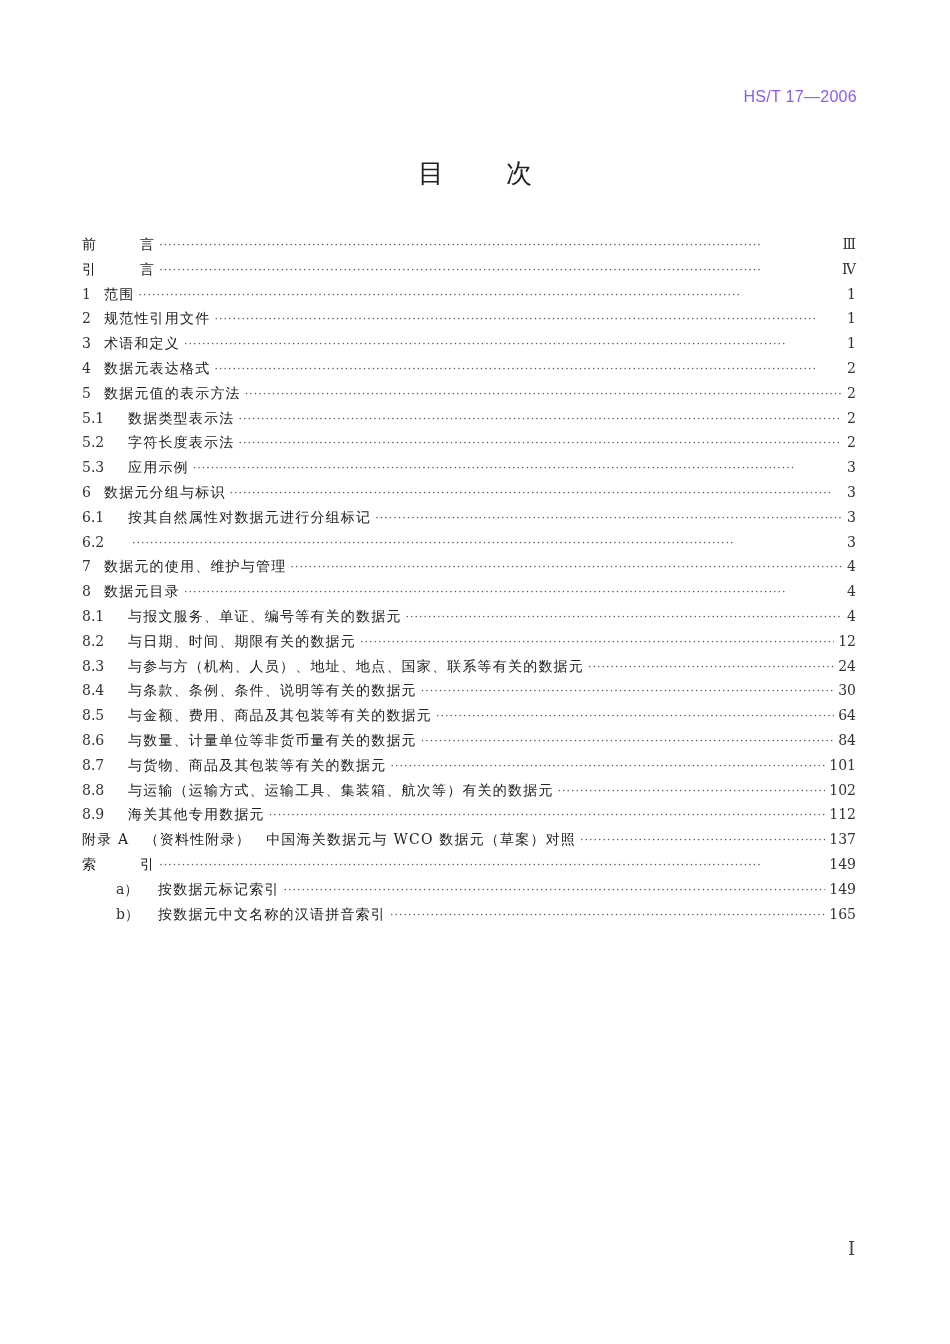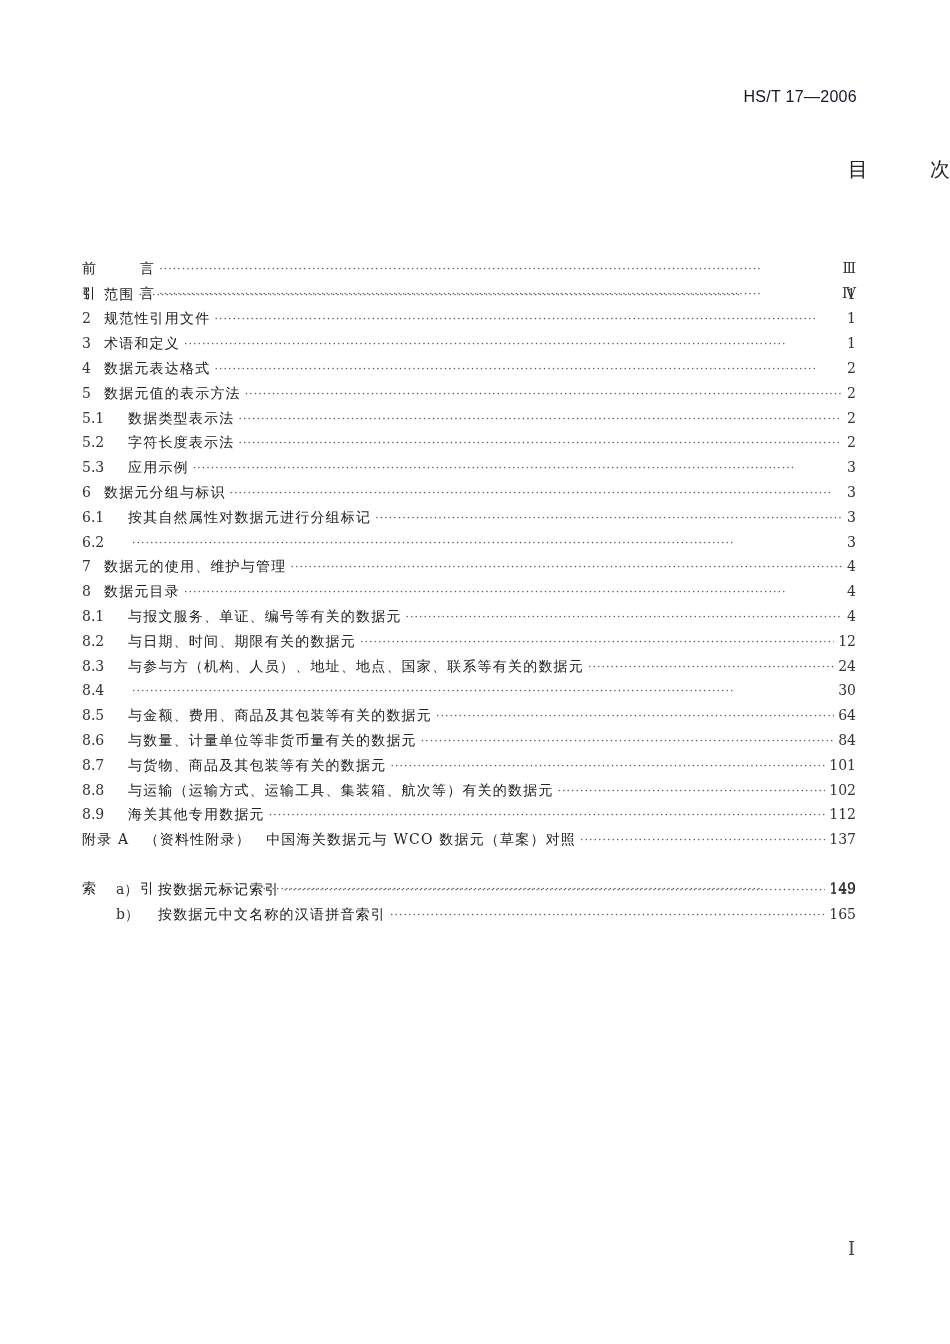--- a/index.html
+++ b/index.html
@@ -1,36 +1,36 @@
 <!DOCTYPE html>
 <html><head>
 <meta charset="utf-8">
 <style>
   html, body { margin: 0; padding: 0; background: #ffffff; }
   body { width: 950px; height: 1344px; position: relative; overflow: hidden;
          font-family: "DejaVu Serif", "Liberation Serif", serif; color: #222; }
   .std-code { position: absolute; top: 88px; right: 93px; font-family: "Liberation Sans", "DejaVu Sans", sans-serif;
-              font-size: 16px; color: #0f172a; letter-spacing: 0.3px; }
-  .title { position: absolute; top: 156px; left: 0; width: 950px; text-align: right;
-           font-family: "DejaVu Sans", sans-serif; font-size: 20px; color: #222; }
+              font-size: 16px; color: #8b5cf6; letter-spacing: 0.3px; }
+  .title { position: absolute; top: 156px; left: 0; width: 950px; text-align: center;
+           font-family: "DejaVu Sans", sans-serif; font-size: 26px; color: #222; }
   .title span { display: inline-block; }
   .title .gap { width: 62px; }
   .toc { position: absolute; top: 232px; left: 82px; width: 774px; }
   .row { display: flex; align-items: baseline; height: 24.8px; font-size: 14px; line-height: 24.8px; }
   .row .num { flex: 0 0 auto; color: #333; }
   .row .lbl { flex: 0 0 auto; white-space: nowrap; letter-spacing: 1.2px; }
   .row .dots { flex: 1 1 auto; overflow: hidden; white-space: nowrap; color: #555; letter-spacing: 1px;
                font-size: 11px; margin: 0 4px; }
   .row .dots::before { content: "······································································································································"; }
   .row .page { flex: 0 0 auto; text-align: right; min-width: 10px; color: #333; font-size: 14px; }
   .n1 { width: 22px; }
   .n2 { width: 46px; }
   .ind { padding-left: 34px; }
   .ind .num { width: 42px; }
-  .spread { letter-spacing: 0; margin-top: 24px; }
+  .spread { letter-spacing: 0; }
   .spread .a { display: inline-block; width: 58px; }
   .footer { position: absolute; top: 1238px; right: 95px; font-size: 18px; color: #444; }
 </style>
 </head>
 <body>
 
 <div class="std-code">HS/T 17—2006</div>
 
 <div class="title">
   <span>目</span><span class="gap"></span><span>次</span>
@@ -137,20 +137,21 @@
       <span class="page">12</span>
     </div>
     <div class="row">
       <span class="num n2">8.3</span>
       <span class="lbl">与参与方（机构、人员）、地址、地点、国家、联系等有关的数据元</span>
       <span class="dots"></span>
       <span class="page">24</span>
     </div>
     <div class="row">
       <span class="num n2">8.4</span>
+      <span class="lbl">与条款、条例、条件、说明等有关的数据元</span>
       <span class="dots"></span>
       <span class="page">30</span>
     </div>
     <div class="row">
       <span class="num n2">8.5</span>
       <span class="lbl">与金额、费用、商品及其包装等有关的数据元</span>
       <span class="dots"></span>
       <span class="page">64</span>
     </div>
     <div class="row">

